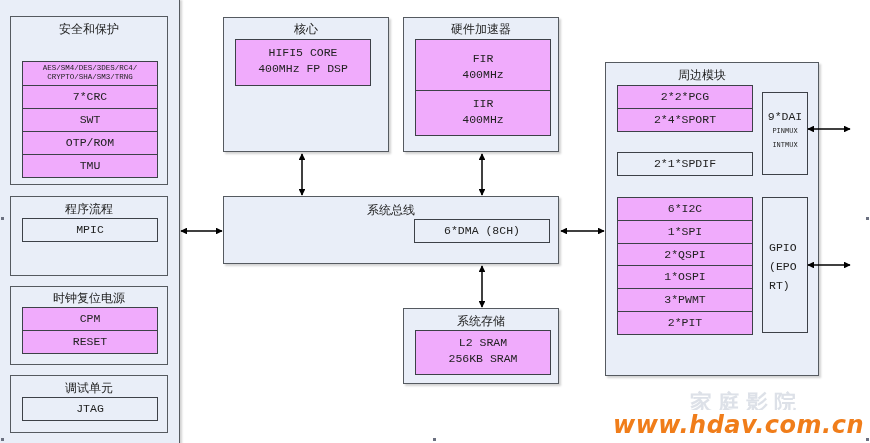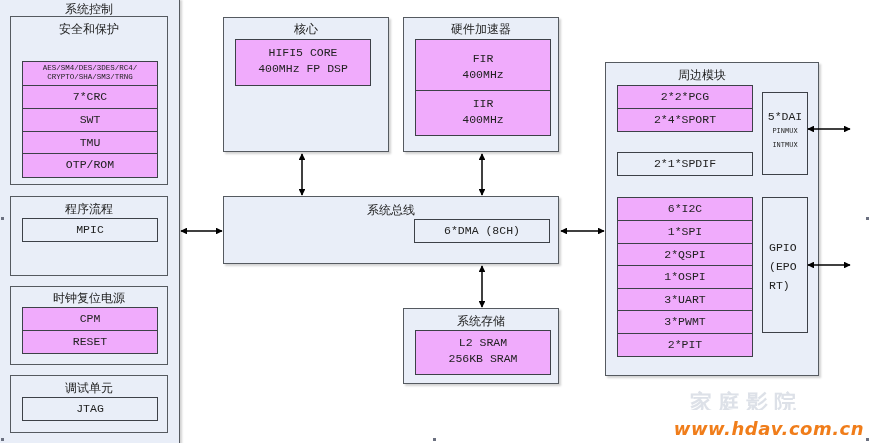--- a/index.html
+++ b/index.html
@@ -11,39 +11,38 @@
   .cell { position:absolute; box-sizing:border-box; background:#e9eef8; border:1.5px solid #3d4148; text-align:center;
           font-family:"Liberation Mono","DejaVu Sans Mono",monospace; font-size:11.5px; color:#222; line-height:21px; }
   .stack { position:absolute; box-sizing:border-box; border:1.5px solid #3d4148; background:#f0abfc; }
   .stack .row { box-sizing:border-box; border-bottom:1.5px solid #3d4148; text-align:center;
                 font-family:"Liberation Mono","DejaVu Sans Mono",monospace; font-size:11.5px; color:#222; }
   .stack .row:last-child { border-bottom:none; }
   .two-line { line-height:16px; padding-top:5px; }
   svg.arrows { position:absolute; left:0; top:0; }
   .dot { position:absolute; width:3px; height:3px; background:#6b7080; }
   .watermark { position:absolute; right:6px; bottom:4px; font-family:"DejaVu Sans","Liberation Sans",sans-serif;
-               font-weight:bold; font-style:italic; font-size:18px; color:#f07d1a; letter-spacing:0.5px; }
+               font-weight:bold; font-style:italic; font-size:24px; color:#f07d1a; letter-spacing:0.5px; }
   .wm-shadow { position:absolute; left:690px; top:388px; width:170px; height:22px; font-family:"DejaVu Sans",sans-serif;
                font-size:22px; font-weight:bold; color:#dde1e8; letter-spacing:6px; overflow:hidden; }
 </style>
 </head>
 <body>
 
 <div class="box outer" style="left:-2px; top:-2px; width:182px; height:447px;">
-  <div class="title" style="top:2px;">系统控制</div>
 
   <div class="box" style="left:11px; top:17px; width:158px; height:169px;">
     <div class="title" style="top:4px;">安全和保护</div>
     <div class="stack" style="left:11px; top:44px; width:136px;">
       <div class="row" style="height:24px; font-size:7.5px; line-height:9px; padding-top:2px; white-space:pre-line;">AES/SM4/DES/3DES/RC4/
 CRYPTO/SHA/SM3/TRNG</div>
       <div class="row" style="height:23px; line-height:21px;">7*CRC</div>
       <div class="row" style="height:23px; line-height:21px;">SWT</div>
+      <div class="row" style="height:23px; line-height:21px;">OTP/ROM</div>
       <div class="row" style="height:22px; line-height:21px;">TMU</div>
-      <div class="row" style="height:23px; line-height:21px;">OTP/ROM</div>
     </div>
   </div>
 
   <div class="box" style="left:11px; top:287px; width:158px; height:79px;">
     <div class="title" style="top:3px;">时钟复位电源</div>
     <div class="stack" style="left:11px; top:20px; width:136px;">
       <div class="row" style="height:23px; line-height:21px;">CPM</div>
       <div class="row" style="height:22px; line-height:21px;">RESET</div>
     </div>
   </div>
@@ -102,31 +101,30 @@
   <div class="title" style="top:4px; left:-20px;">周边模块</div>
 
   <div class="stack" style="left:11px; top:22px; width:136px;">
     <div class="row" style="height:23px; line-height:21px;">2*2*PCG</div>
     <div class="row" style="height:22px; line-height:21px;">2*4*SPORT</div>
   </div>
 
   <div class="cell" style="left:11px; top:89px; width:136px; height:24px;">2*1*SPDIF</div>
 
   <div class="cell" style="left:156px; top:29px; width:46px; height:83px; line-height:14px; padding-top:17px;">
-    <div>5*DAI</div>
+    <div>9*DAI</div>
     <div style="font-size:7px;">PINMUX</div>
     <div style="font-size:7px;">INTMUX</div>
   </div>
 
   <div class="stack" style="left:11px; top:134px; width:136px;">
     <div class="row" style="height:23px; line-height:21px;">6*I2C</div>
     <div class="row" style="height:23px; line-height:21px;">1*SPI</div>
     <div class="row" style="height:22px; line-height:21px;">2*QSPI</div>
     <div class="row" style="height:23px; line-height:21px;">1*OSPI</div>
-    <div class="row" style="height:22px; line-height:21px;">3*UART</div>
     <div class="row" style="height:23px; line-height:21px;">3*PWMT</div>
     <div class="row" style="height:22px; line-height:21px;">2*PIT</div>
   </div>
 
   <div class="cell" style="left:156px; top:134px; width:46px; height:136px; line-height:19px; padding-top:40px; text-align:left; padding-left:6px;">
     <div>GPIO</div>
     <div>(EPO</div>
     <div>RT)</div>
   </div>
 </div>

